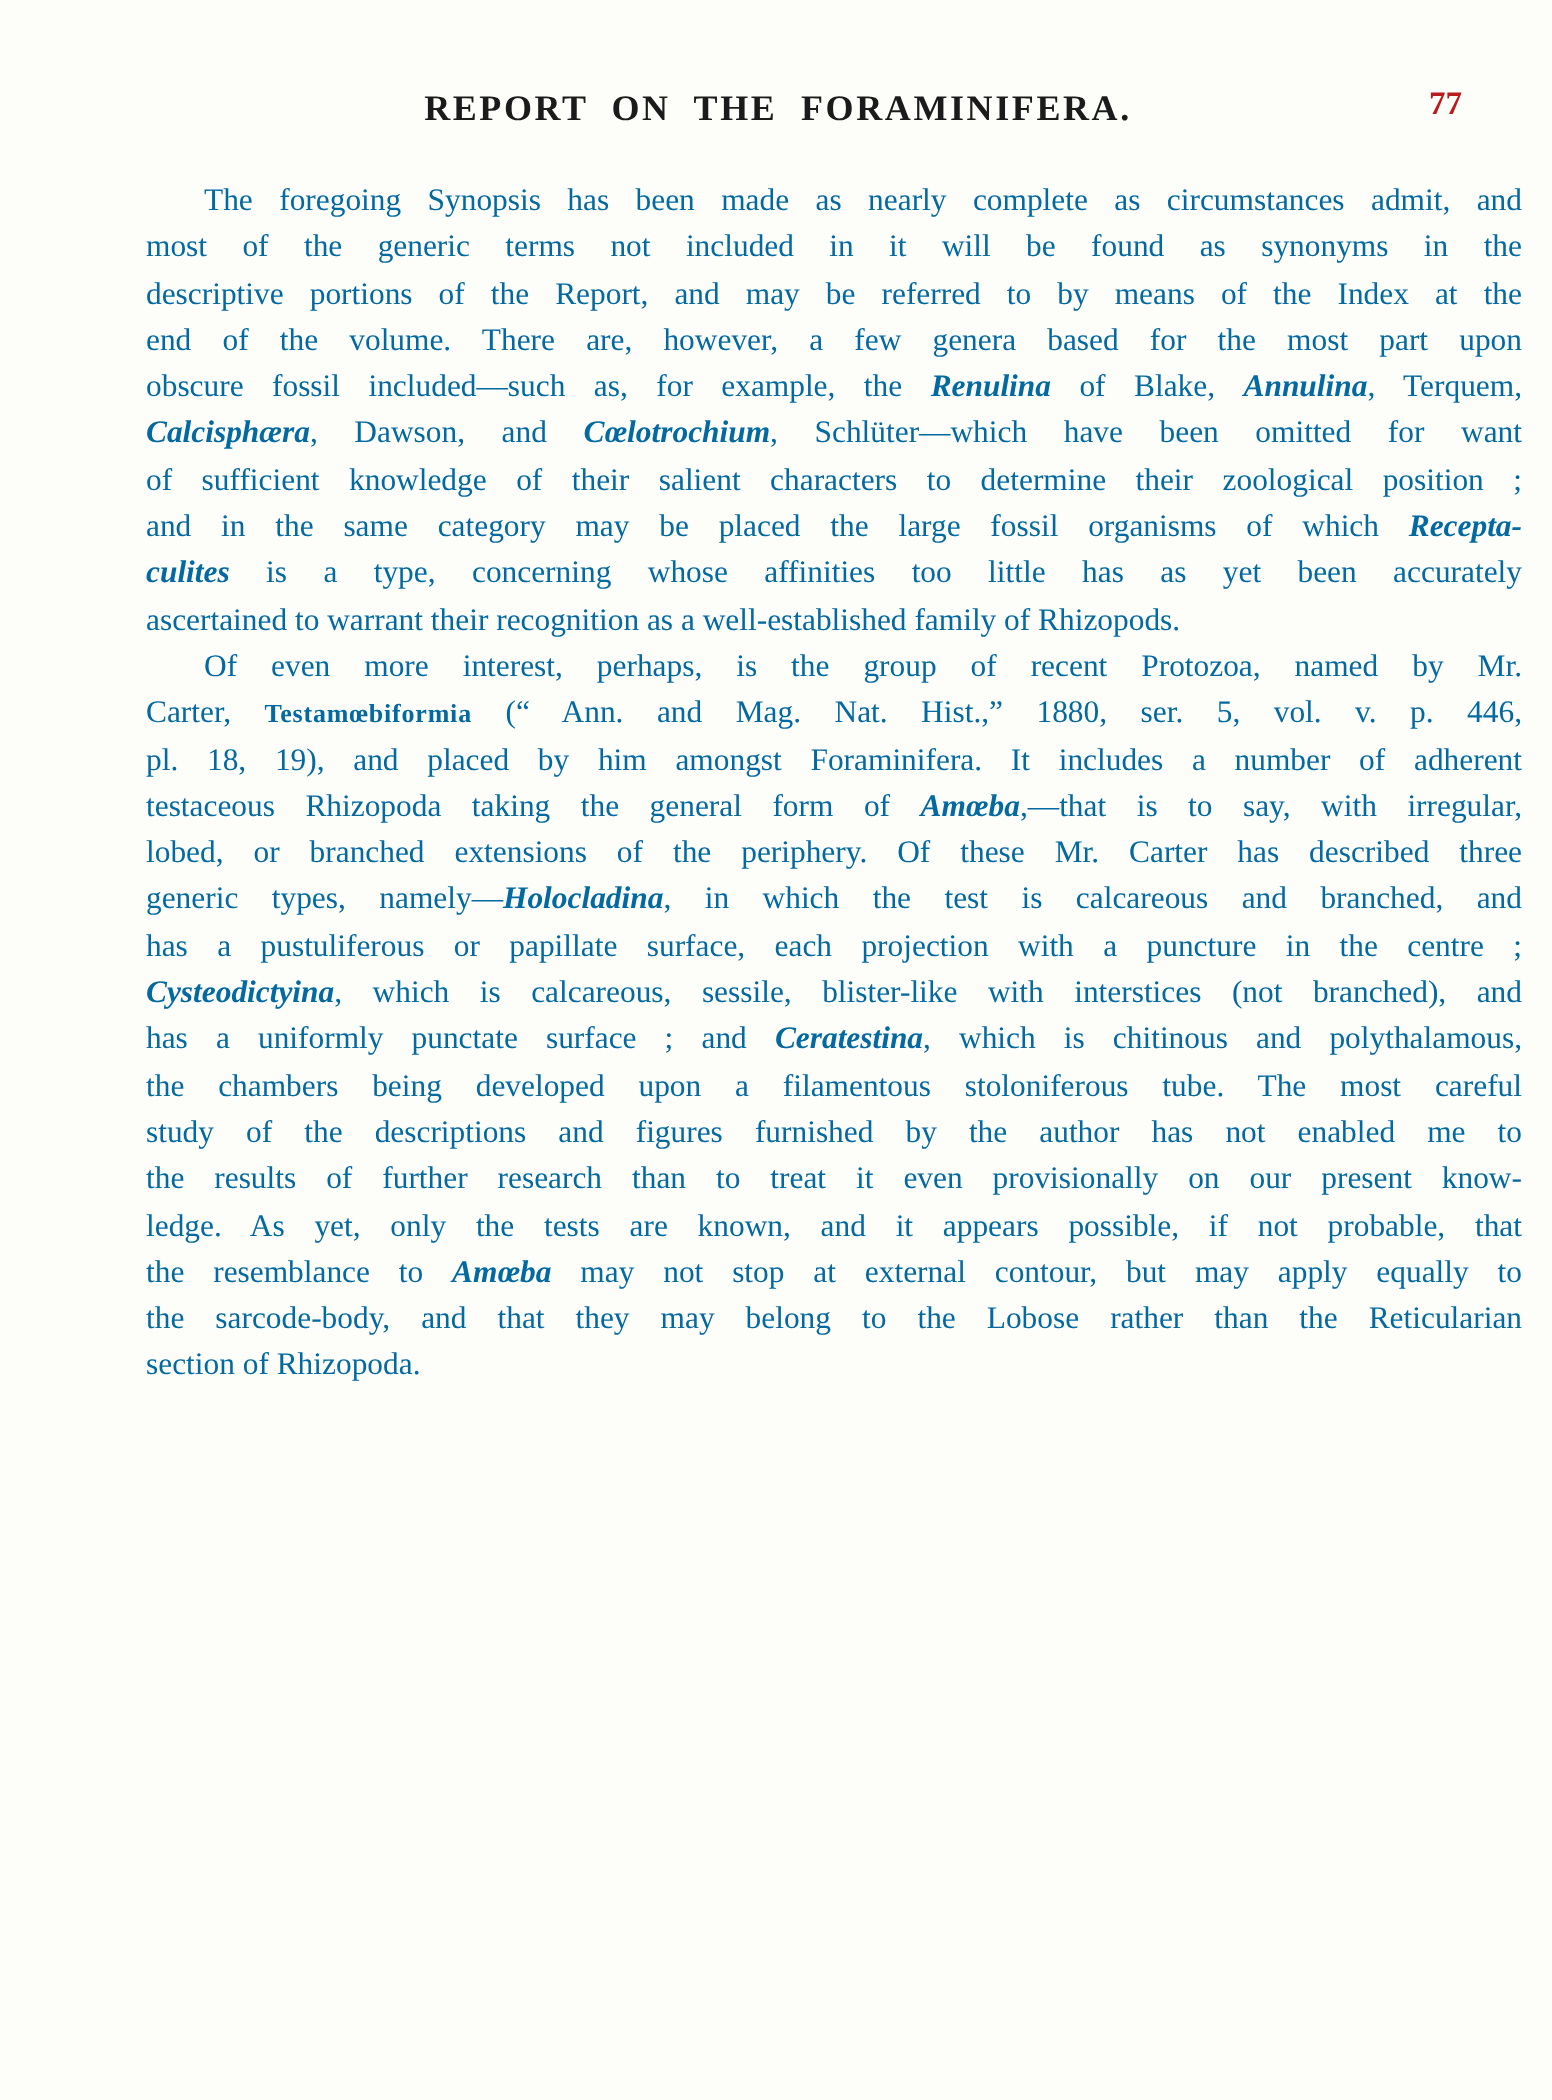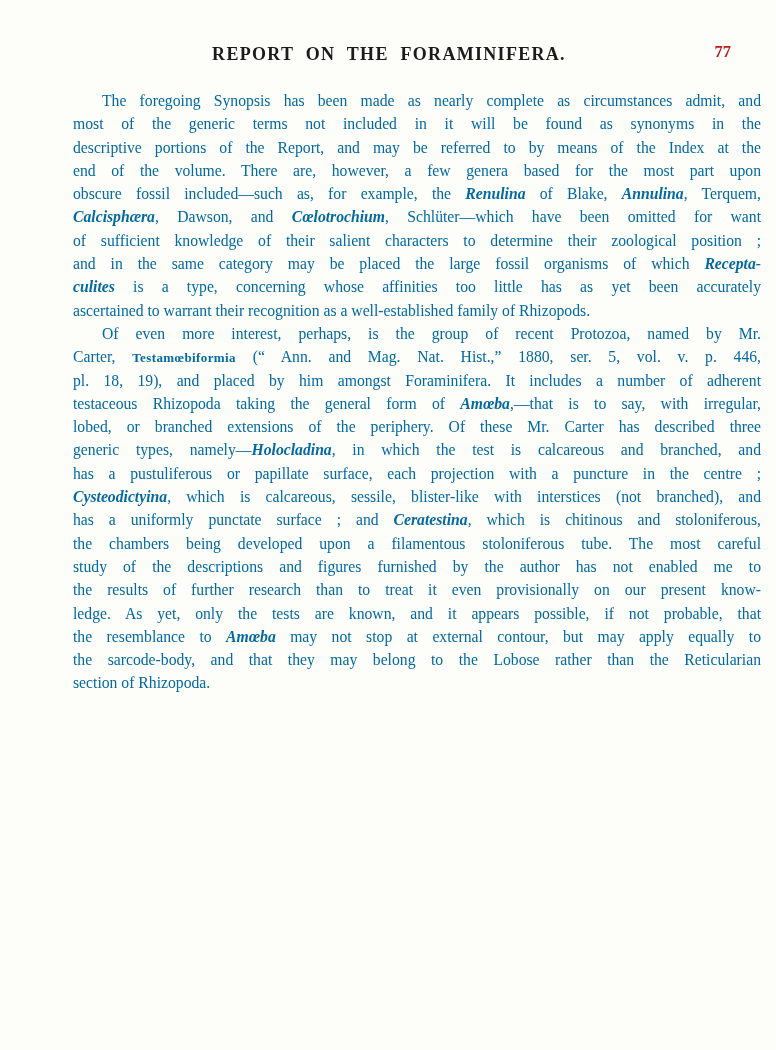--- a/index.html
+++ b/index.html
@@ -112,21 +112,21 @@
       </div>
       <div class="paragraph">
         <div class="line first"><span class="rm">Of even more interest, perhaps, is the group of recent Protozoa, named by Mr.</span></div>
         <div class="line"><span class="rm">Carter, </span><span class="bd">Testamœbiformia</span><span class="rm"> (“ Ann. and Mag. Nat. Hist.,” 1880, ser. 5, vol. v. p. 446,</span></div>
         <div class="line"><span class="rm">pl. 18, 19), and placed by him amongst Foraminifera.  It includes a number of adherent</span></div>
         <div class="line"><span class="rm">testaceous Rhizopoda taking the general form of </span><span class="it">Amœba</span><span class="rm">,—that is to say, with irregular,</span></div>
         <div class="line"><span class="rm">lobed, or branched extensions of the periphery.  Of these Mr. Carter has described three</span></div>
         <div class="line"><span class="rm">generic types, namely—</span><span class="it">Holocladina</span><span class="rm">, in which the test is calcareous and branched, and</span></div>
         <div class="line"><span class="rm">has a pustuliferous or papillate surface, each projection with a puncture in the centre ;</span></div>
         <div class="line"><span class="it">Cysteodictyina</span><span class="rm">, which is calcareous, sessile, blister-like with interstices (not branched), and</span></div>
-        <div class="line"><span class="rm">has a uniformly punctate surface ; and </span><span class="it">Ceratestina</span><span class="rm">, which is chitinous and stoloniferous,</span></div>
+        <div class="line"><span class="rm">has a uniformly punctate surface ; and </span><span class="it">Ceratestina</span><span class="rm">, which is chitinous and polythalamous,</span></div>
         <div class="line"><span class="rm">the chambers being developed upon a filamentous stoloniferous tube.  The most careful</span></div>
         <div class="line"><span class="rm">study of the descriptions and figures furnished by the author has not enabled me to</span></div>
         <div class="line"><span class="rm">the results of further research than to treat it even provisionally on our present know-</span></div>
         <div class="line"><span class="rm">ledge.  As yet, only the tests are known, and it appears possible, if not probable, that</span></div>
         <div class="line"><span class="rm">the resemblance to </span><span class="it">Amœba</span><span class="rm"> may not stop at external contour, but may apply equally to</span></div>
         <div class="line"><span class="rm">the sarcode-body, and that they may belong to the Lobose rather than the Reticularian</span></div>
         <div class="line last"><span class="rm">section of Rhizopoda.</span></div>
       </div>
     </main>
 

